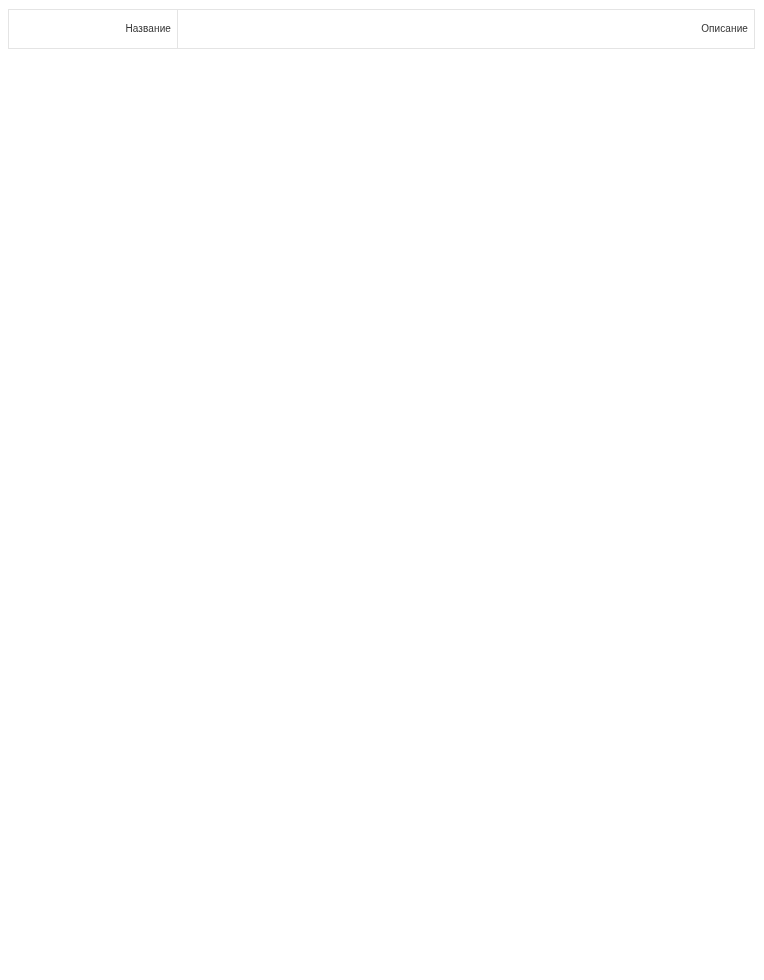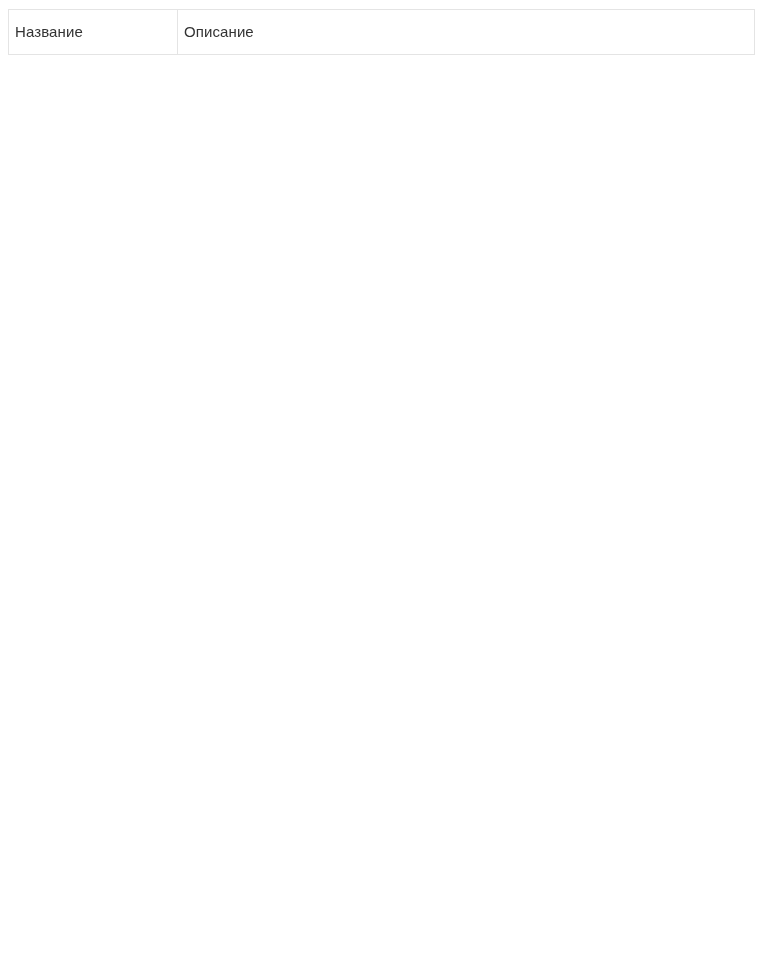--- a/index.html
+++ b/index.html
@@ -15,24 +15,24 @@
     border-collapse: collapse;
     width: 747px;
     table-layout: fixed;
     background: #ffffff;
   }
   .info-table th, .info-table td {
     border: 1px solid #e4e4e4;
     vertical-align: top;
   }
   .info-table th {
-    font-size: 15px;
+    font-size: 10px;
     font-weight: 400;
     color: #333333;
-    text-align: left;
+    text-align: right;
     padding: 13px 6px 14px 6px;
     letter-spacing: 0.1px;
   }
   col.name-col { width: 169px; }
 </style>
 </head>
 <body>
 
 <div class="page">
   <table class="info-table">

